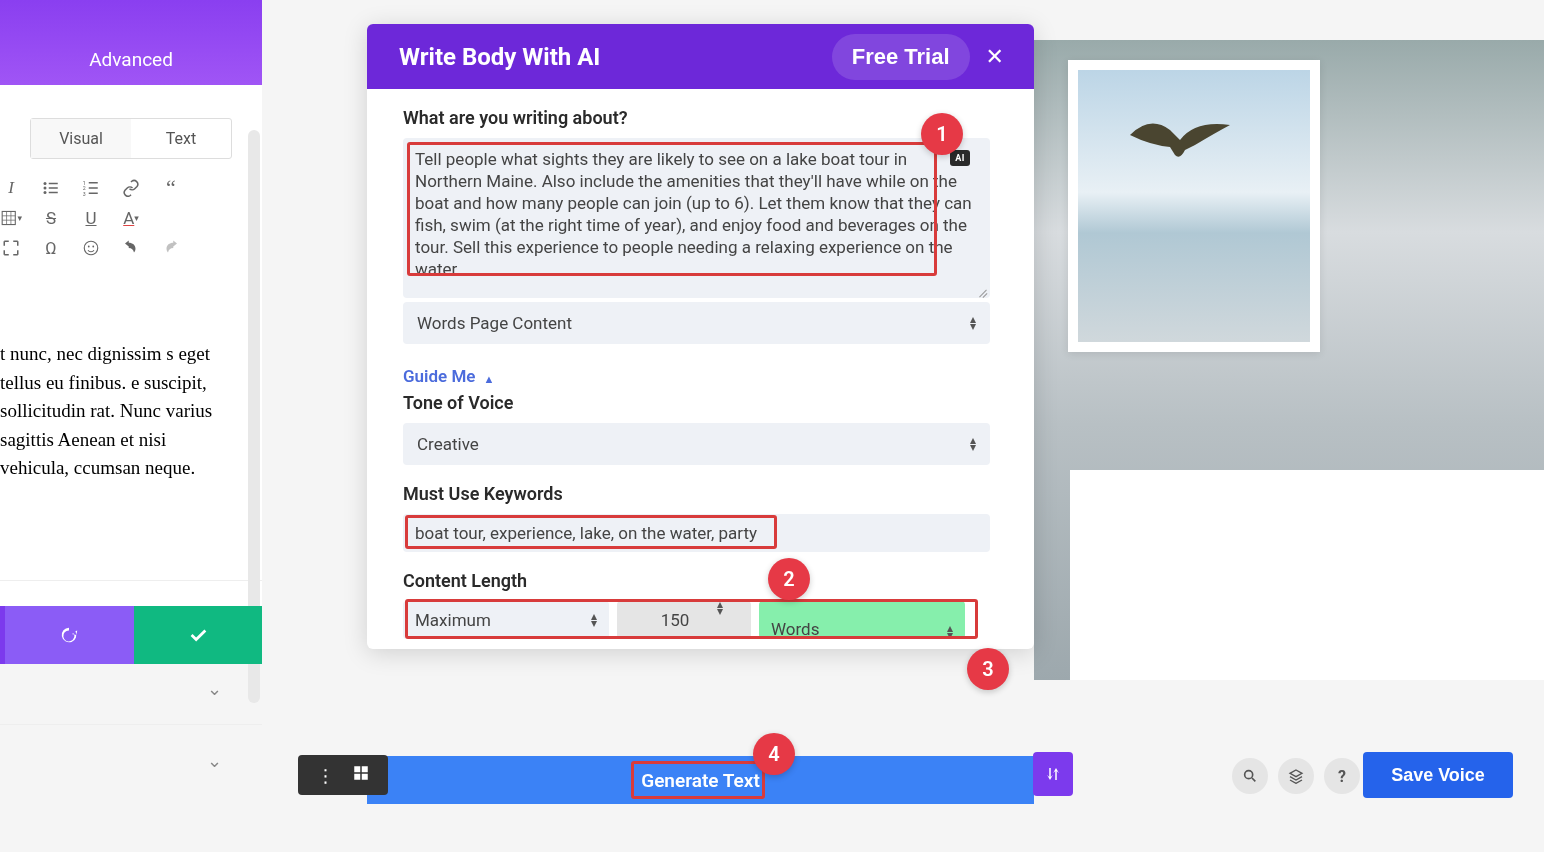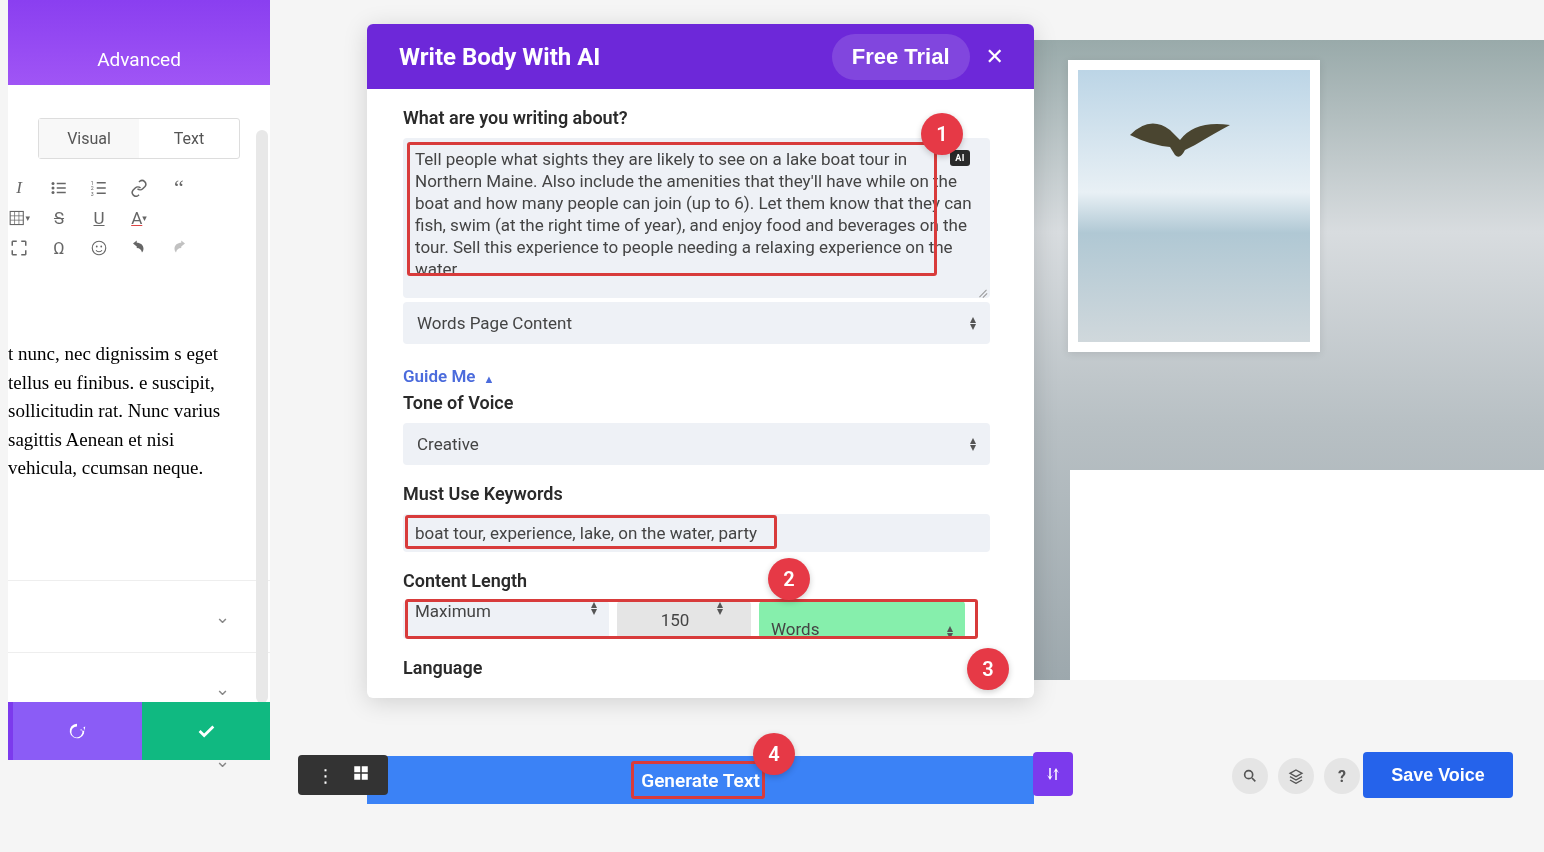--- a/index.html
+++ b/index.html
@@ -1,22 +1,22 @@
 <!DOCTYPE html>
 <html><head>
 <meta charset="utf-8">
 <style>
   * { box-sizing: border-box; margin: 0; padding: 0; }
   html, body { width: 1544px; height: 852px; overflow: hidden; font-family: -apple-system, BlinkMacSystemFont, "Segoe UI", Roboto, Arial, sans-serif; background: #f5f5f5; }
   
   
   .left-panel {
     position: absolute;
-    left: 8px; top: 0;
-    width: 262px; height: 760px;
+    left: 0; top: 0;
+    width: 262px; height: 664px;
     background: #fff;
   }
   .advanced-tab {
     position: absolute;
     left: 0; top: 0;
     width: 262px; height: 85px;
     background: linear-gradient(180deg, #8a3ff0 0%, #a055f5 100%);
     display: flex;
     align-items: flex-end;
     justify-content: center;
@@ -299,21 +299,21 @@
     position: relative;
   }
   .content-length-highlight {
     position: absolute;
     left: 2px; top: -2px;
     width: 573px; height: 40px;
     border: 3px solid #d83b3b;
     border-radius: 3px;
     pointer-events: none;
   }
-  .cl-select { flex: 0 0 206px; height: 38px; background: #eef1f6; border-radius: 4px; display: flex; justify-content: space-between; padding: 0 12px; font-size: 17px; color: #444; cursor:pointer; }
+  .cl-select { flex: 0 0 206px; height: 38px; background: #eef1f6; border-radius: 4px; display: flex; align-items: center; justify-content: space-between; padding: 0 12px; font-size: 17px; color: #444; cursor:pointer; }
   .cl-number { flex: 0 0 134px; height: 38px; background: #e5e5e5; border-radius: 4px; display: flex; justify-content: space-between; padding: 0 28px; font-size: 17px; color: #444; }
   .cl-number input { border: none; background: transparent; width: 60px; text-align: center; font-size: 17px; color: #444; font-family: inherit; outline: none; }
   .cl-unit { flex: 0 0 206px; height: 38px; background: #86efac; border-radius: 4px; display: flex; align-items: flex-end; justify-content: space-between; padding: 0 12px; font-size: 17px; color: #444; cursor:pointer; }
   
   
   .callout {
     position: absolute;
     width: 42px; height: 42px;
     border-radius: 50%;
     background: #e63946;
@@ -606,21 +606,20 @@
       <div class="cl-unit">
         <span>Words</span>
         <span class="select-arrows">
             <span>▴</span>
             <span>▾</span>
           </span>
       </div>
       <div class="content-length-highlight"></div>
     </div>
     
-    <div class="form-label">Language</div>
   </div>
 </div>
 
 <div class="callout" style="left:921px; top:113px;">1</div>
 <div class="callout" style="left:768px; top:558px;">2</div>
 <div class="callout" style="left:967px; top:648px;">3</div>
 <div class="callout" style="left:753px; top:733px;">4</div>
 
 <div class="generate-bar">
   <div class="generate-btn-wrap">

